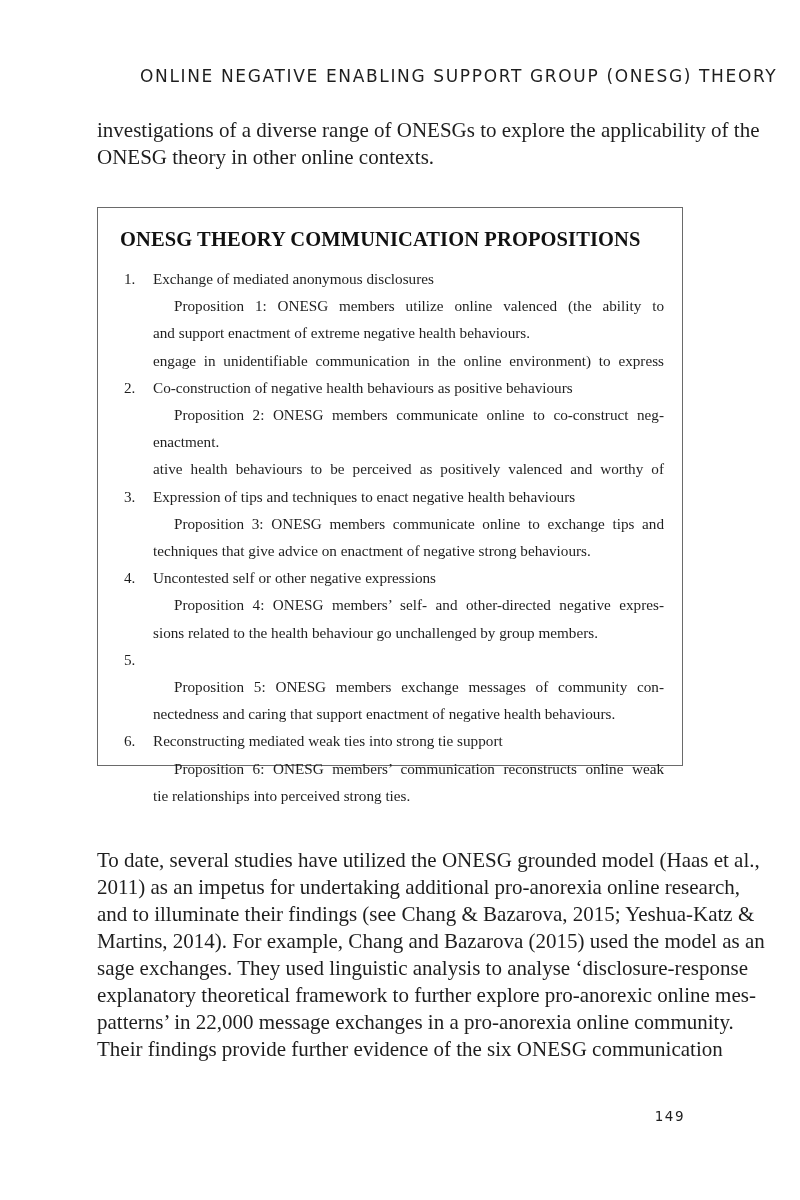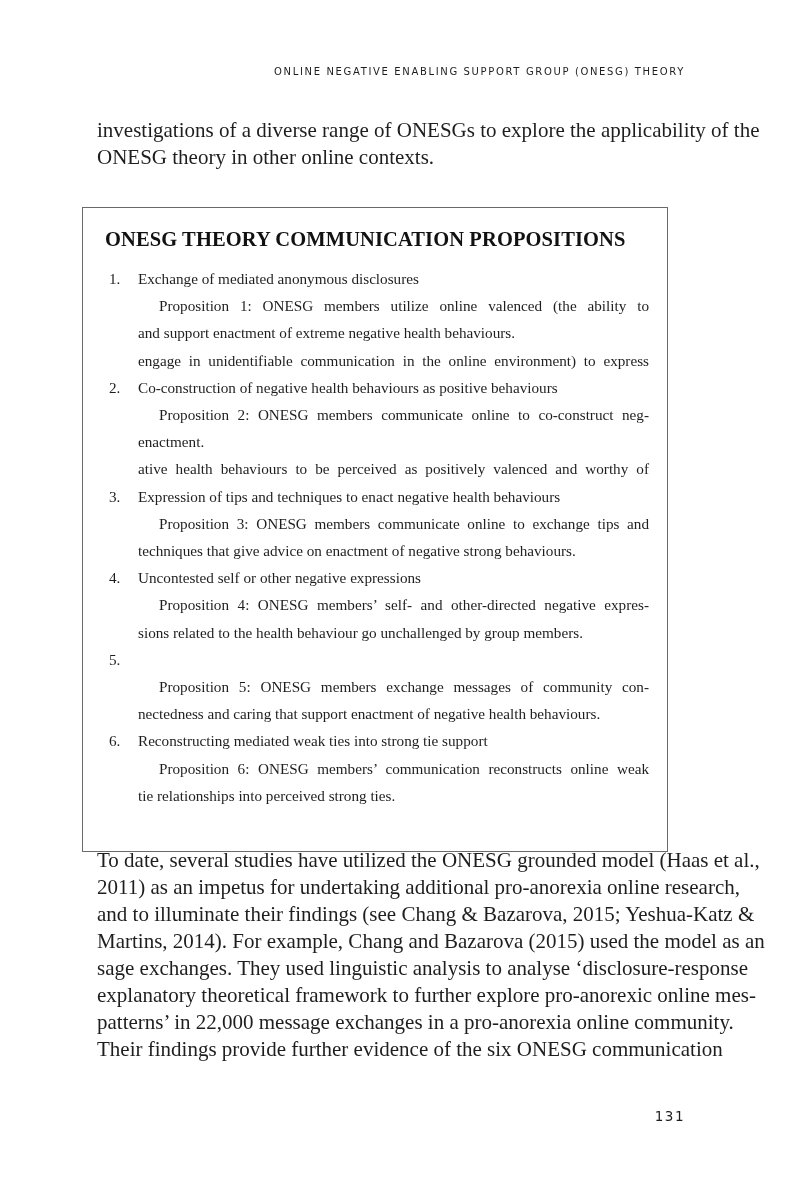--- a/index.html
+++ b/index.html
@@ -1,30 +1,30 @@
 <!DOCTYPE html>
 <html><head>
 <meta charset="utf-8">
 <style>
   html, body { margin:0; padding:0; background:#ffffff; }
   body { width:800px; height:1200px; position:relative; overflow:hidden; color:#1e1e1e; }
   .running-head {
     position:absolute; left:140px; top:66px; width:545px; text-align:right;
-    font-family:"DejaVu Sans", sans-serif; font-size:10px; letter-spacing:1.65px;
+    font-family:"DejaVu Sans", sans-serif; font-size:17px; letter-spacing:1.65px;
     color:#1e1e1e; white-space:nowrap;
   }
   .serif { font-family:"Liberation Serif", "DejaVu Serif", serif; }
   .para {
     position:absolute; left:97px; width:588px;
     font-size:21px; line-height:27px; text-align:justify; text-align-last:left;
   }
   .para .ln { display:block; text-align:justify; text-align-last:justify; white-space:nowrap; }
   .para .ln.last { text-align-last:left; }
   .box {
-    position:absolute; left:82px; top:207px; width:586px; height:645px;
+    position:absolute; left:97px; top:207px; width:586px; height:559px;
     border:1.3px solid #6a6a6a; box-sizing:border-box;
   }
   .box-title {
     position:absolute; left:22px; top:20px;
     font-size:20.5px; font-weight:bold; letter-spacing:0.1px; white-space:nowrap; color:#111;
   }
   .props { position:absolute; left:26px; top:57px; width:540px; font-size:15.2px; line-height:27.2px; }
   .item { position:relative; }
   .item-head { display:flex; white-space:nowrap; }
   .num { width:29px; flex:none; }
@@ -125,13 +125,13 @@
   <span class="ln">To date, several studies have utilized the ONESG grounded model (Haas et al.,</span>
   <span class="ln">2011) as an impetus for undertaking additional pro-anorexia online research,</span>
   <span class="ln">and to illuminate their findings (see Chang &amp; Bazarova, 2015; Yeshua-Katz &amp;</span>
   <span class="ln">Martins, 2014). For example, Chang and Bazarova (2015) used the model as an</span>
   <span class="ln">sage exchanges. They used linguistic analysis to analyse ‘disclosure-response</span>
   <span class="ln">explanatory theoretical framework to further explore pro-anorexic online mes-</span>
   <span class="ln">patterns’ in 22,000 message exchanges in a pro-anorexia online community.</span>
   <span class="ln">Their findings provide further evidence of the six ONESG communication</span>
 </div>
 
-<div class="page-number">131</div>
+<div class="page-number">149</div>
 
 </body></html>

